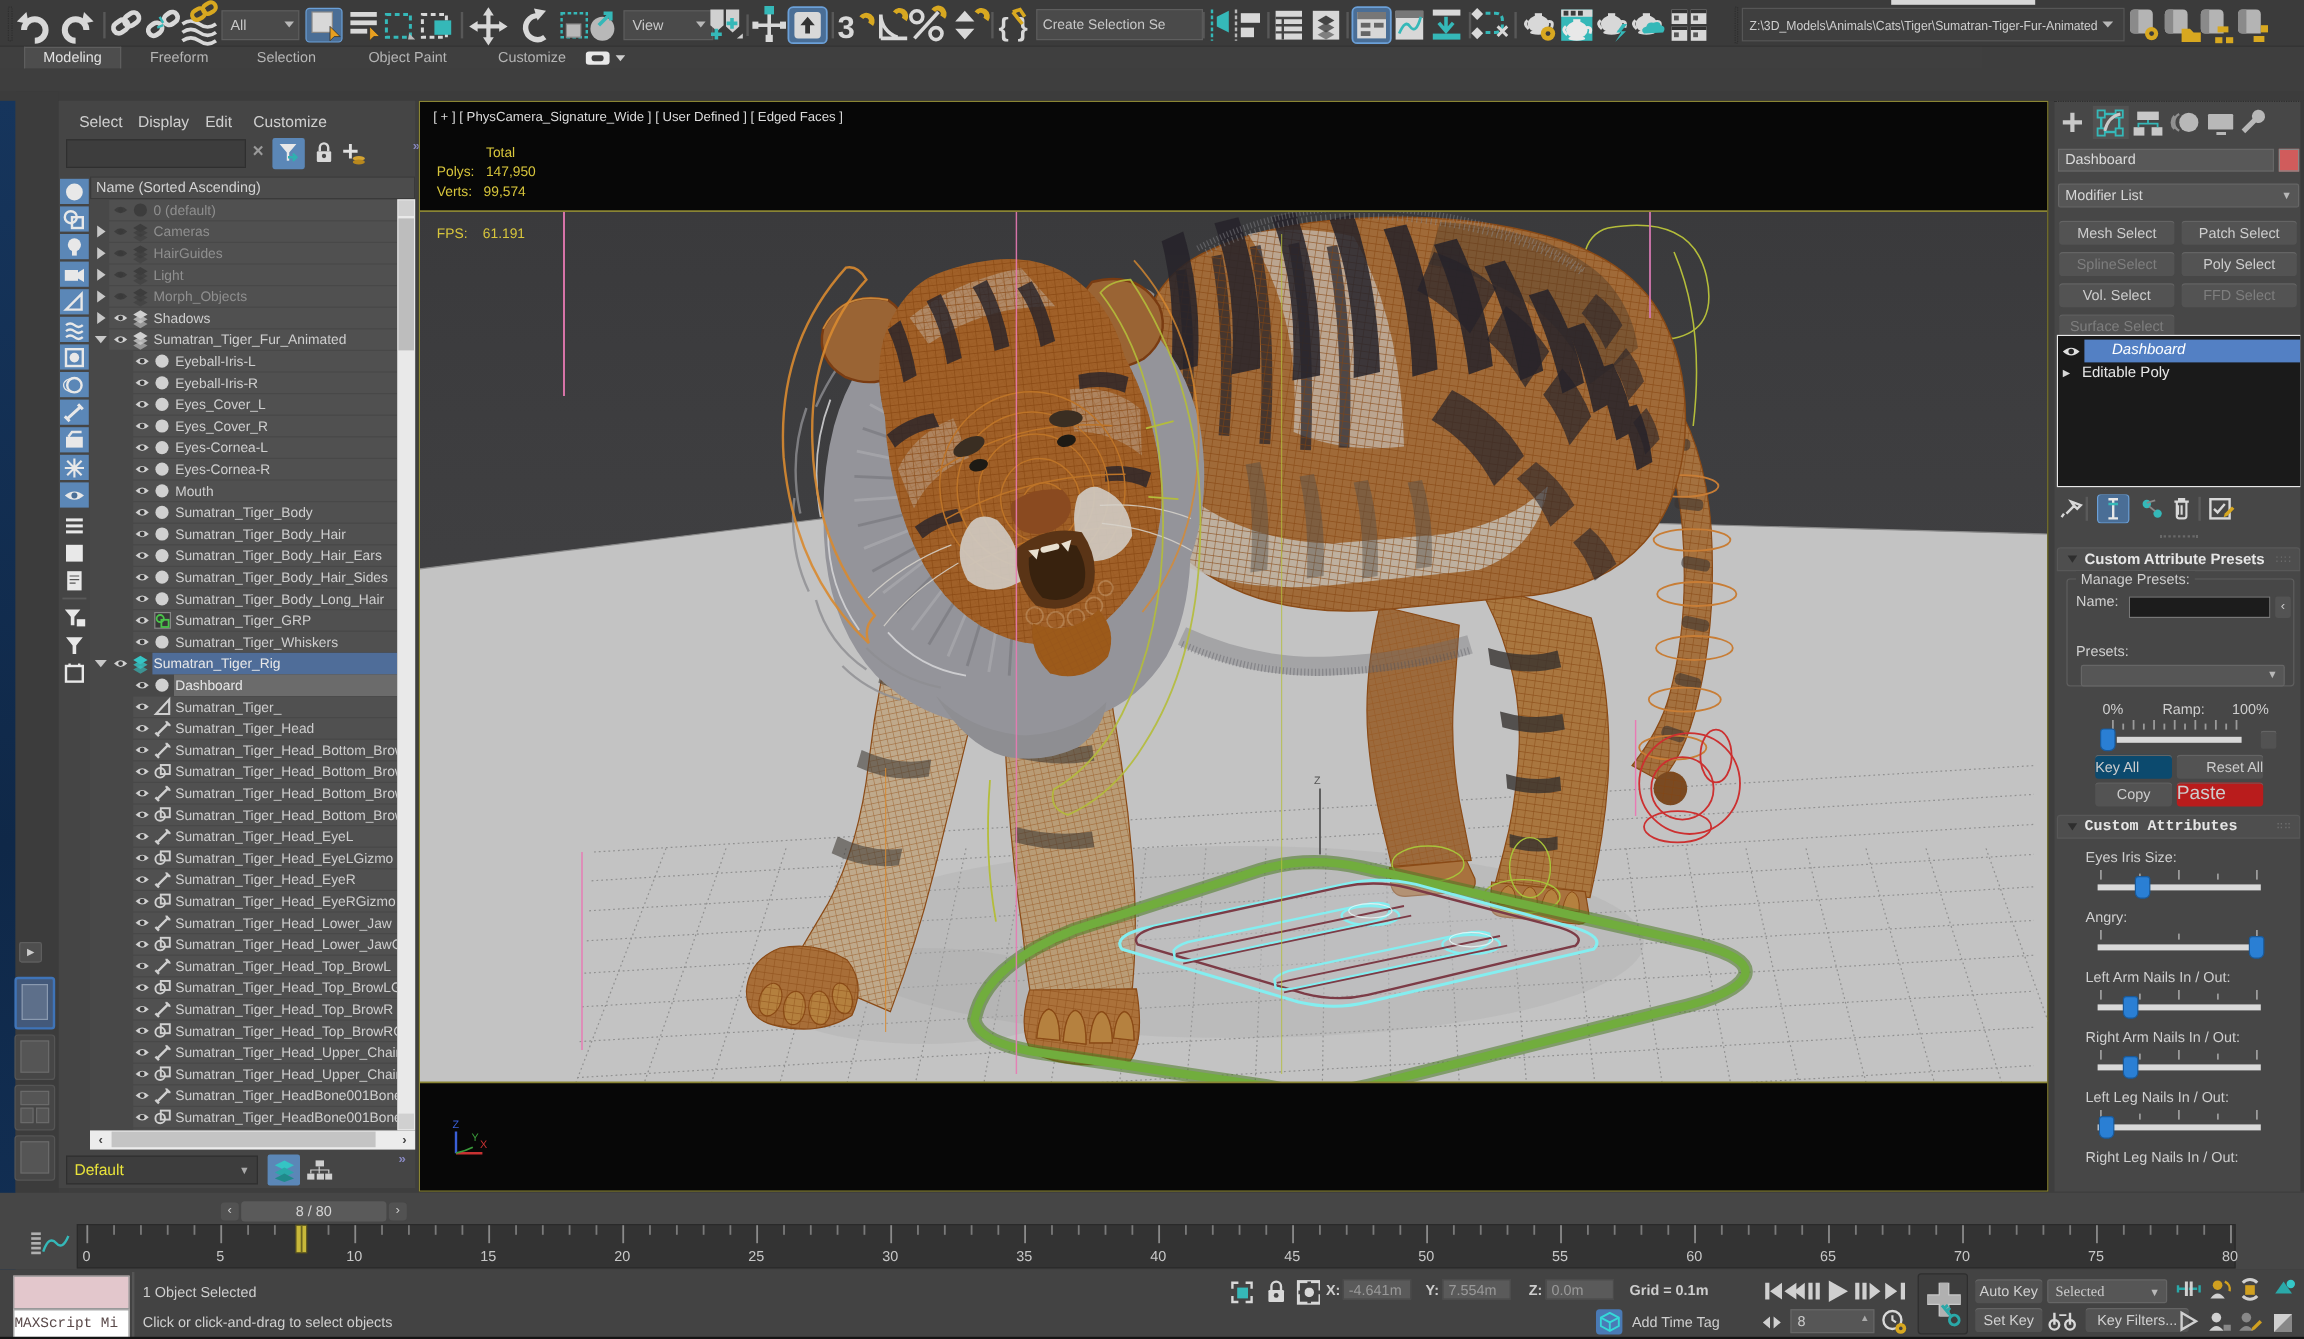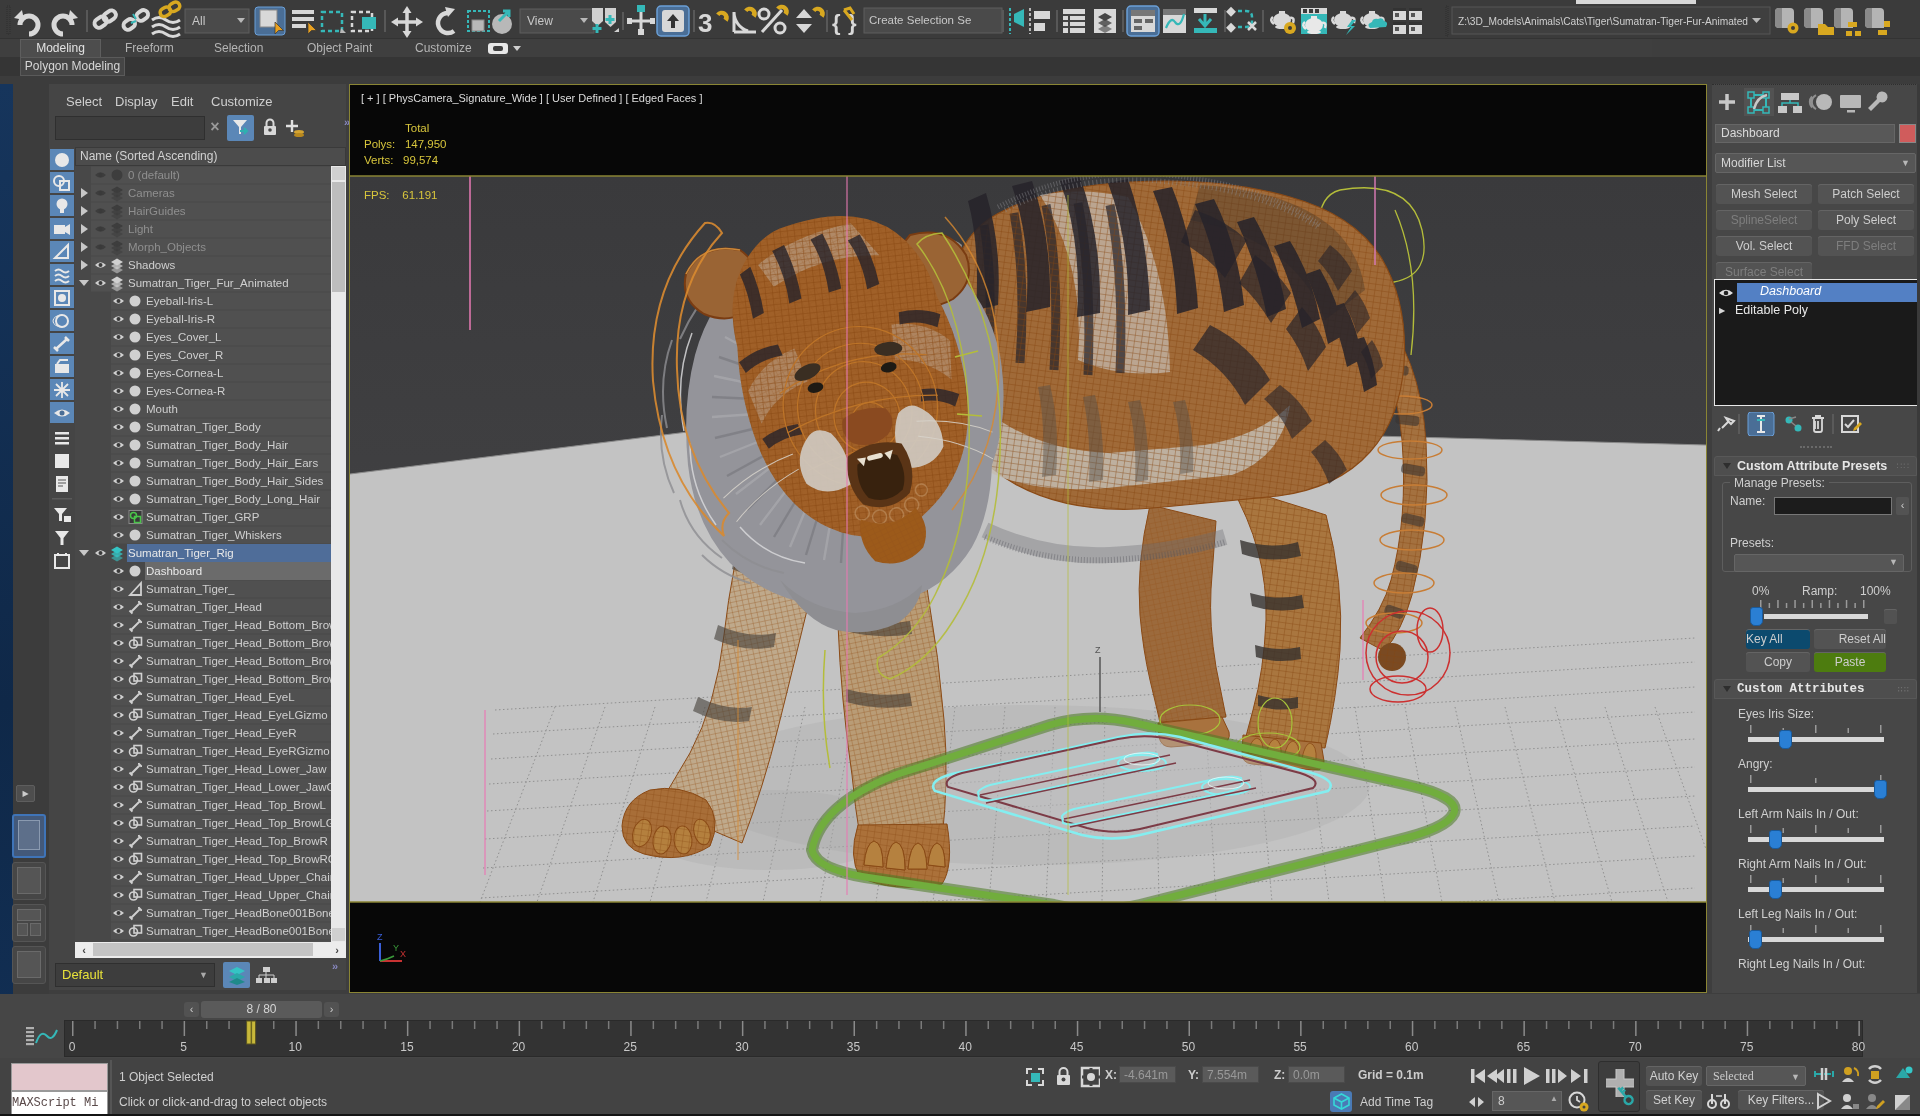--- a/index.html
+++ b/index.html
@@ -213,23 +213,20 @@
   <div class="abs" style="left:20px;top:0;width:81px;height:18px;background:#4d4d4d;border:1px solid #5e5e5e;border-bottom:none;color:#e2e2e2;font-size:12px;text-align:center;line-height:16px;">Modeling</div>
   <div class="abs txt" style="left:125px;top:2px;color:#b5b5b5;">Freeform</div>
   <div class="abs txt" style="left:214px;top:2px;color:#b5b5b5;">Selection</div>
   <div class="abs txt" style="left:307px;top:2px;color:#b5b5b5;">Object Paint</div>
   <div class="abs txt" style="left:415px;top:2px;color:#b5b5b5;">Customize</div>
   <svg class="abs" style="left:488px;top:3px;" width="34" height="13">
         <rect x="0" y="1" width="20" height="11" rx="3" fill="#e8e8e8"></rect>
         <rect x="5" y="4" width="10" height="5" rx="2" fill="#3f3f3f"></rect>
         <path d="M25 4 l8 0 l-4 5 z" fill="#cfcfcf"></path>
       </svg>
-</div>
-<div class="abs" id="ribbon2" style="left:0;top:57px;width:1920px;height:19px;background:#353535;">
-  <div class="abs" style="left:20px;top:0px;width:105px;height:19px;background:#454545;border:1px solid #5a5a5a;color:#d6d6d6;font-size:12px;text-align:center;line-height:17px;">Polygon Modeling</div>
 </div>
 <div class="abs" style="left:0;top:76px;width:1920px;height:8px;background:#3c3c3c;"></div>
 
 <div class="abs" style="left:0;top:84px;width:13px;height:1032px;background:linear-gradient(180deg,#16355c,#0f2848 60%,#123056);"></div>
 <div class="abs" style="left:13px;top:76px;width:36px;height:918px;background:#3c3c3c;"></div>
 
 <div class="abs" style="left:16px;top:785px;width:18px;height:17px;background:#4a4a4a;border:1px solid #5c5c5c;border-radius:2px;"></div>
 <div class="abs" style="left:12px;top:814px;width:34px;height:44px;background:#43597a;border:2px solid #3f74b8;border-radius:3px;">
       <div class="abs" style="left:4px;top:4px;width:22px;height:30px;background:#5d6f8a;border:1px solid #8a9ab0;"></div>
     </div>
@@ -1227,21 +1224,21 @@
         <rect x="87.8" y="0" width="1.5" height="8" fill="#9a9a9a"></rect>
         <rect x="96.4" y="3" width="1.5" height="5" fill="#9a9a9a"></rect>
         <rect x="105.0" y="0" width="1.5" height="8" fill="#9a9a9a"></rect>
       </svg>
       <div class="abs" style="left:52px;top:530px;width:104px;height:5px;background:#d8d8d8;"></div>
       <div class="abs" style="left:38px;top:523px;width:13px;height:19px;background:#2a7fd4;border-radius:3px 3px 5px 5px;border:1px solid #1a5a9a;"></div>
       <div class="abs" style="left:172px;top:525px;width:13px;height:15px;background:#525252;border-radius:2px;box-shadow:inset 0 1px 0 #646464;"></div>
       <div class="abs" style="left:34px;top:545px;width:64px;height:20px;background:#0c4a6e;border-radius:3px;color:#cdcdcd;font-size:12px;line-height:20px;box-shadow:inset 0 1px 0 #646464;">Key All</div>
       <div class="abs" style="left:102px;top:545px;width:72px;height:20px;background:#535353;border-radius:3px;color:#cdcdcd;font-size:12px;text-align:right;line-height:20px;box-shadow:inset 0 1px 0 #646464;">Reset All</div>
       <div class="abs" style="left:34px;top:568px;width:64px;height:20px;background:#535353;border-radius:3px;color:#cdcdcd;font-size:12px;text-align:center;line-height:20px;box-shadow:inset 0 1px 0 #646464;">Copy</div>
-      <div class="abs" style="left:102px;top:568px;width:72px;height:20px;background:#4d7c0f;border-radius:3px;color:#cdcdcd;font-size:12px;text-align:center;line-height:20px;box-shadow:inset 0 1px 0 #646464;">Paste</div>
+      <div class="abs" style="left:102px;top:568px;width:72px;height:20px;background:#b91c1c;border-radius:3px;color:#cdcdcd;font-size:16px;text-align:left;line-height:20px;box-shadow:inset 0 1px 0 #646464;">Paste</div>
       <div class="abs" style="left:2px;top:595px;width:203px;height:20px;background:#4e4e4e;border:1px solid #585858;border-radius:3px 3px 0 0;font-family:Liberation Mono, monospace;">
         <span style="position:absolute;left:8px;top:6px;width:0;height:0;border-left:4px solid transparent;border-right:4px solid transparent;border-top:6px solid #2e2e2e;"></span>
         <span style="position:absolute;left:22px;top:2px;color:#e6e6e6;font-size:12.5px;font-weight:bold;">Custom Attributes</span>
         <span style="position:absolute;right:6px;top:4px;color:#6e6e6e;font-size:9px;letter-spacing:1px;">∷∷</span>
       </div>
       <div class="abs" style="left:26px;top:623px;color:#cfcfcf;font-size:12px;">Eyes Iris Size:</div>
       <svg class="abs" style="left:36px;top:641px;" width="138" height="9">
         <rect x="2.0" y="0" width="1.5" height="8" fill="#9a9a9a"></rect>
         <rect x="34.5" y="3" width="1.5" height="5" fill="#9a9a9a"></rect>
         <rect x="67.0" y="0" width="1.5" height="8" fill="#9a9a9a"></rect>

